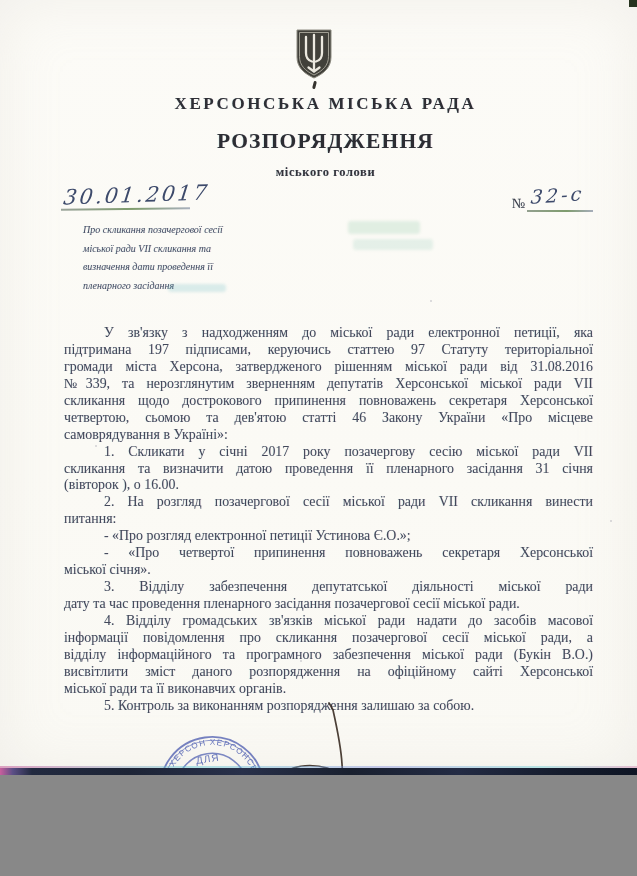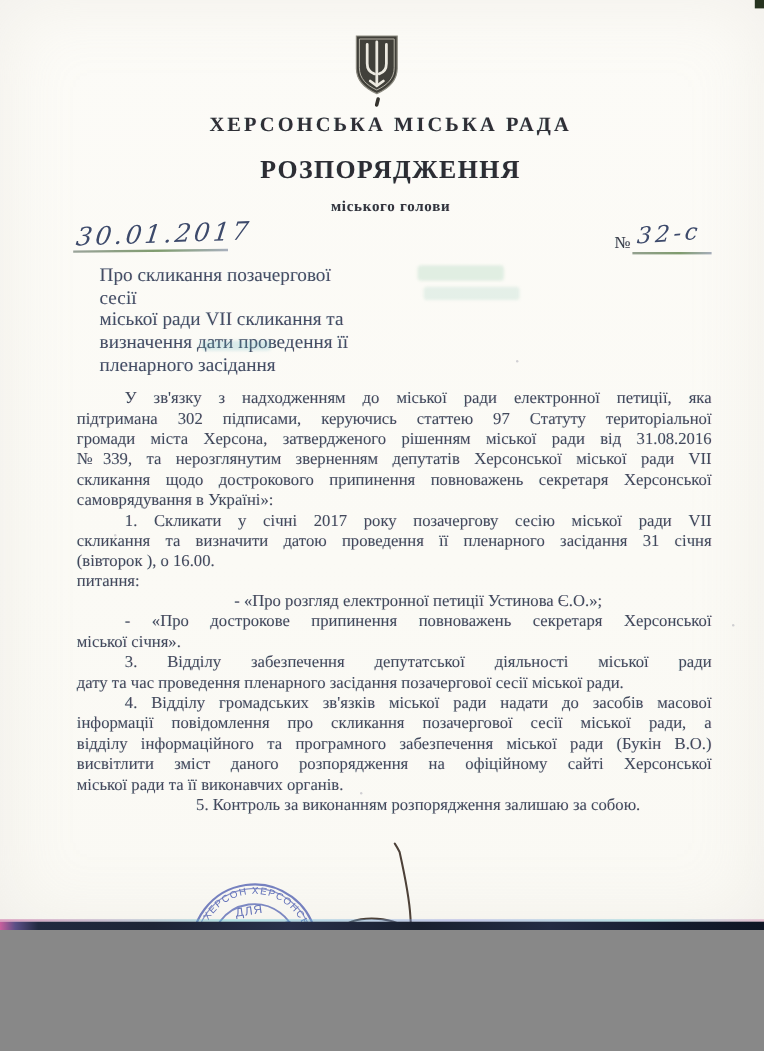--- a/index.html
+++ b/index.html
@@ -27,28 +27,28 @@
     transform:skewX(-9deg) rotate(-2deg);}
   .date-line{position:absolute;left:61px;top:208px;width:129px;height:1.5px;
     background:linear-gradient(90deg,#9aa39a,#7f9c6e 55%,#a9b0bd);transform:rotate(-0.6deg);}
   .no-label{position:absolute;left:512px;top:196px;font-size:14px;color:#3a3d48;}
   .hw-number{position:absolute;left:531px;top:184px;font-size:19px;letter-spacing:3px;
     transform:skewX(-8deg) rotate(-4deg);}
   .no-line{position:absolute;left:527px;top:210px;width:66px;height:1.5px;
     background:linear-gradient(90deg,#93a08f,#7f9c6e 60%,#a6adba);}
 
   
-  .subject{position:absolute;left:83px;top:221px;width:218px;font-size:16px;
-    line-height:18.7px;color:#454d63;}
+  .subject{position:absolute;left:83px;top:221px;width:218px;font-size:10px;
+    line-height:18.7px;color:#454d63;font-style:italic;}
 
   
   .body-text{position:absolute;left:64px;top:325px;width:529px;font-size:13.9px;color:#43485a;}
   .bl{height:16.95px;line-height:16.95px;white-space:normal;}
   .bl.j{text-align:justify;text-align-last:justify;}
-  .bl.i{padding-left:40px;text-align:center;}
+  .bl.i{padding-left:40px;}
   .bl.j.i{width:489px;}
 
   
   .closing-title{position:absolute;left:65px;top:771px;font-size:19px;color:#4a4f60;word-spacing:7px;}
   .closing-name{position:absolute;left:477px;top:771px;font-size:20px;color:#4a4f60;}
 
   
   .stamp{position:absolute;left:152px;top:729px;width:120px;height:120px;
     opacity:.88;mix-blend-mode:multiply;}
   .stamp text{font-family:"Liberation Sans",sans-serif;}
@@ -100,31 +100,33 @@
     <div>визначення дати проведення її</div>
     <div>пленарного засідання</div>
   </div>
 
   <div class="art art-g1"></div>
   <div class="art art-g2"></div>
   <div class="art art-c1"></div>
 
   <div class="body-text scan">
     <div class="bl j i">У зв'язку з надходженням до міської ради електронної петиції, яка</div>
-    <div class="bl j">підтримана 302 підписами, керуючись статтею 97 Статуту територіальної</div>
+    <div class="bl j">підтримана 197 підписами, керуючись статтею 97 Статуту територіальної</div>
     <div class="bl j">громади міста Херсона, затвердженого рішенням міської ради від 31.08.2016</div>
     <div class="bl j">№339, та нерозглянутим зверненням депутатів Херсонської міської ради VII</div>
     <div class="bl j">скликання щодо дострокового припинення повноважень секретаря Херсонської</div>
+    <div class="bl j">четвертою, сьомою та дев'ятою статті 46 Закону України «Про місцеве</div>
     <div class="bl">самоврядування в Україні»:</div>
     <div class="bl j i">1. Скликати у січні 2017 року позачергову сесію міської ради VII</div>
     <div class="bl j">скликання та визначити датою проведення її пленарного засідання 31 січня</div>
     <div class="bl">(вівторок ), о 16.00.</div>
+    <div class="bl j i">2. На розгляд позачергової сесії міської ради VII скликання винести</div>
     <div class="bl">питання:</div>
     <div class="bl i">- «Про розгляд електронної петиції Устинова Є.О.»;</div>
-    <div class="bl j i">- «Про дострокове припинення повноважень секретаря Херсонської</div>
+    <div class="bl j i">- «Про четвертої припинення повноважень секретаря Херсонської</div>
     <div class="bl">міської січня».</div>
     <div class="bl j i">3. Відділу забезпечення депутатської діяльності міської ради</div>
     <div class="bl">дату та час проведення пленарного засідання позачергової сесії міської ради.</div>
     <div class="bl j i">4. Відділу громадських зв'язків міської ради надати до засобів масової</div>
     <div class="bl j">інформації повідомлення про скликання позачергової сесії міської ради, а</div>
     <div class="bl j">відділу інформаційного та програмного забезпечення міської ради (Букін В.О.)</div>
     <div class="bl j">висвітлити зміст даного розпорядження на офіційному сайті Херсонської</div>
     <div class="bl">міської ради та її виконавчих органів.</div>
     <div class="bl i">5.  Контроль за виконанням розпорядження залишаю за собою.</div>
   </div>

